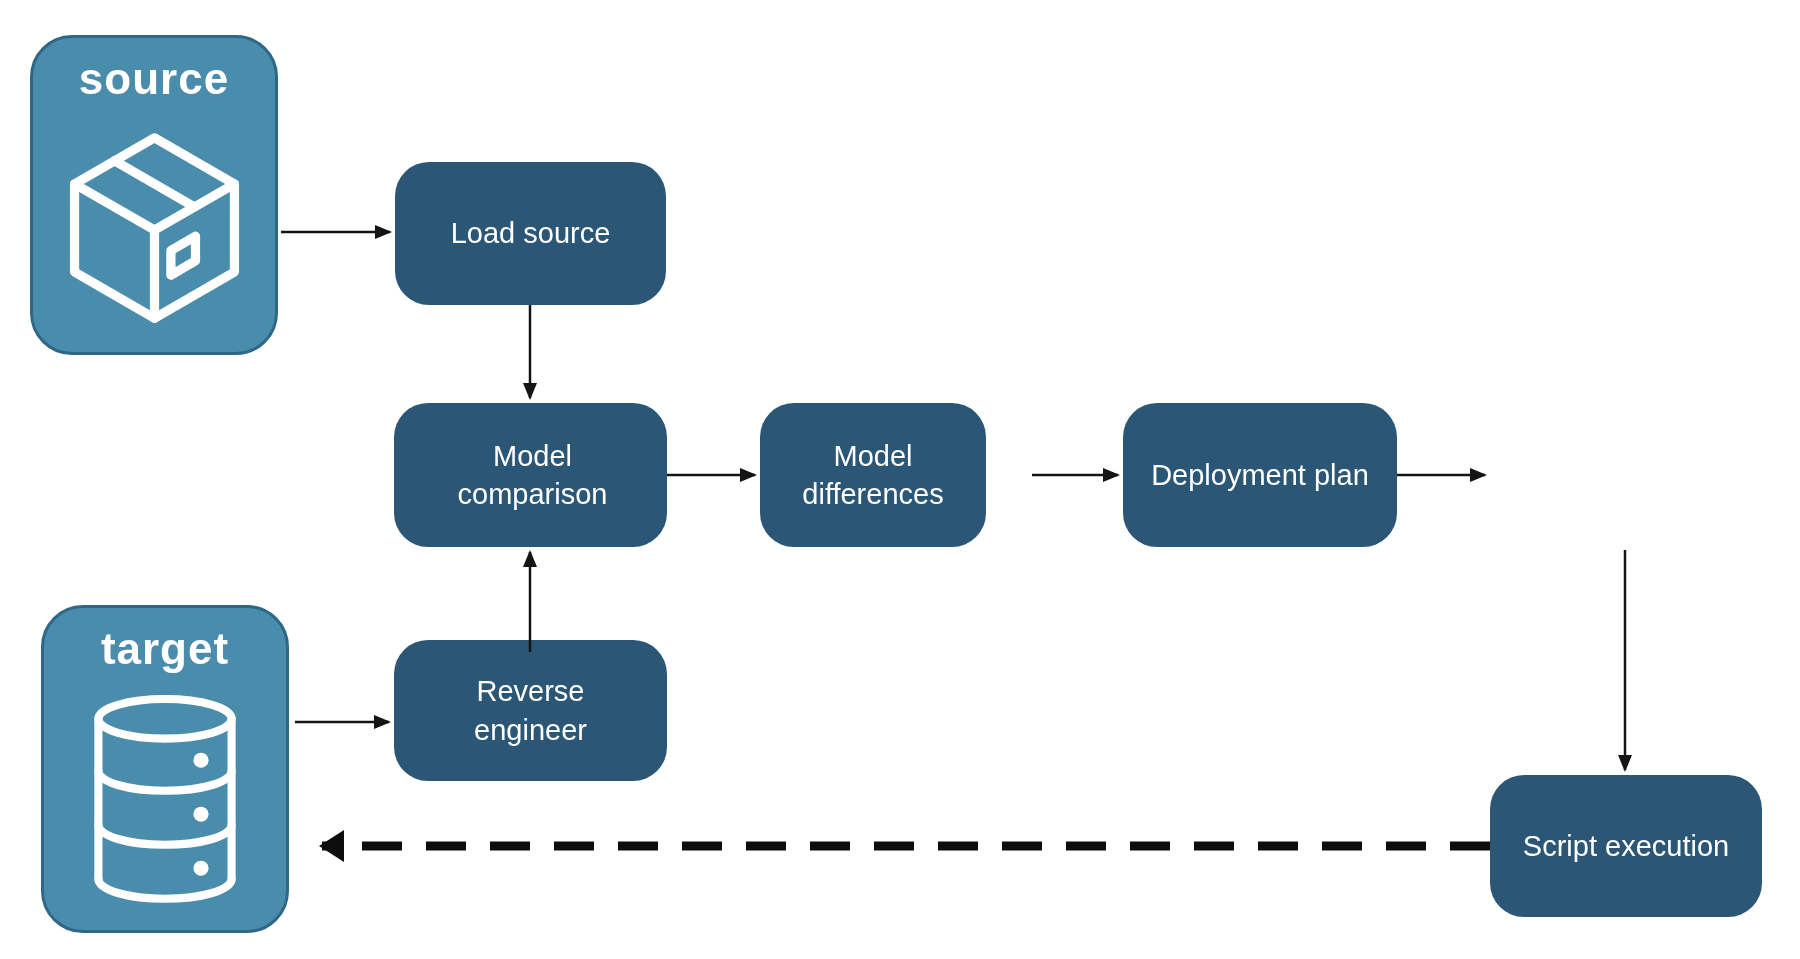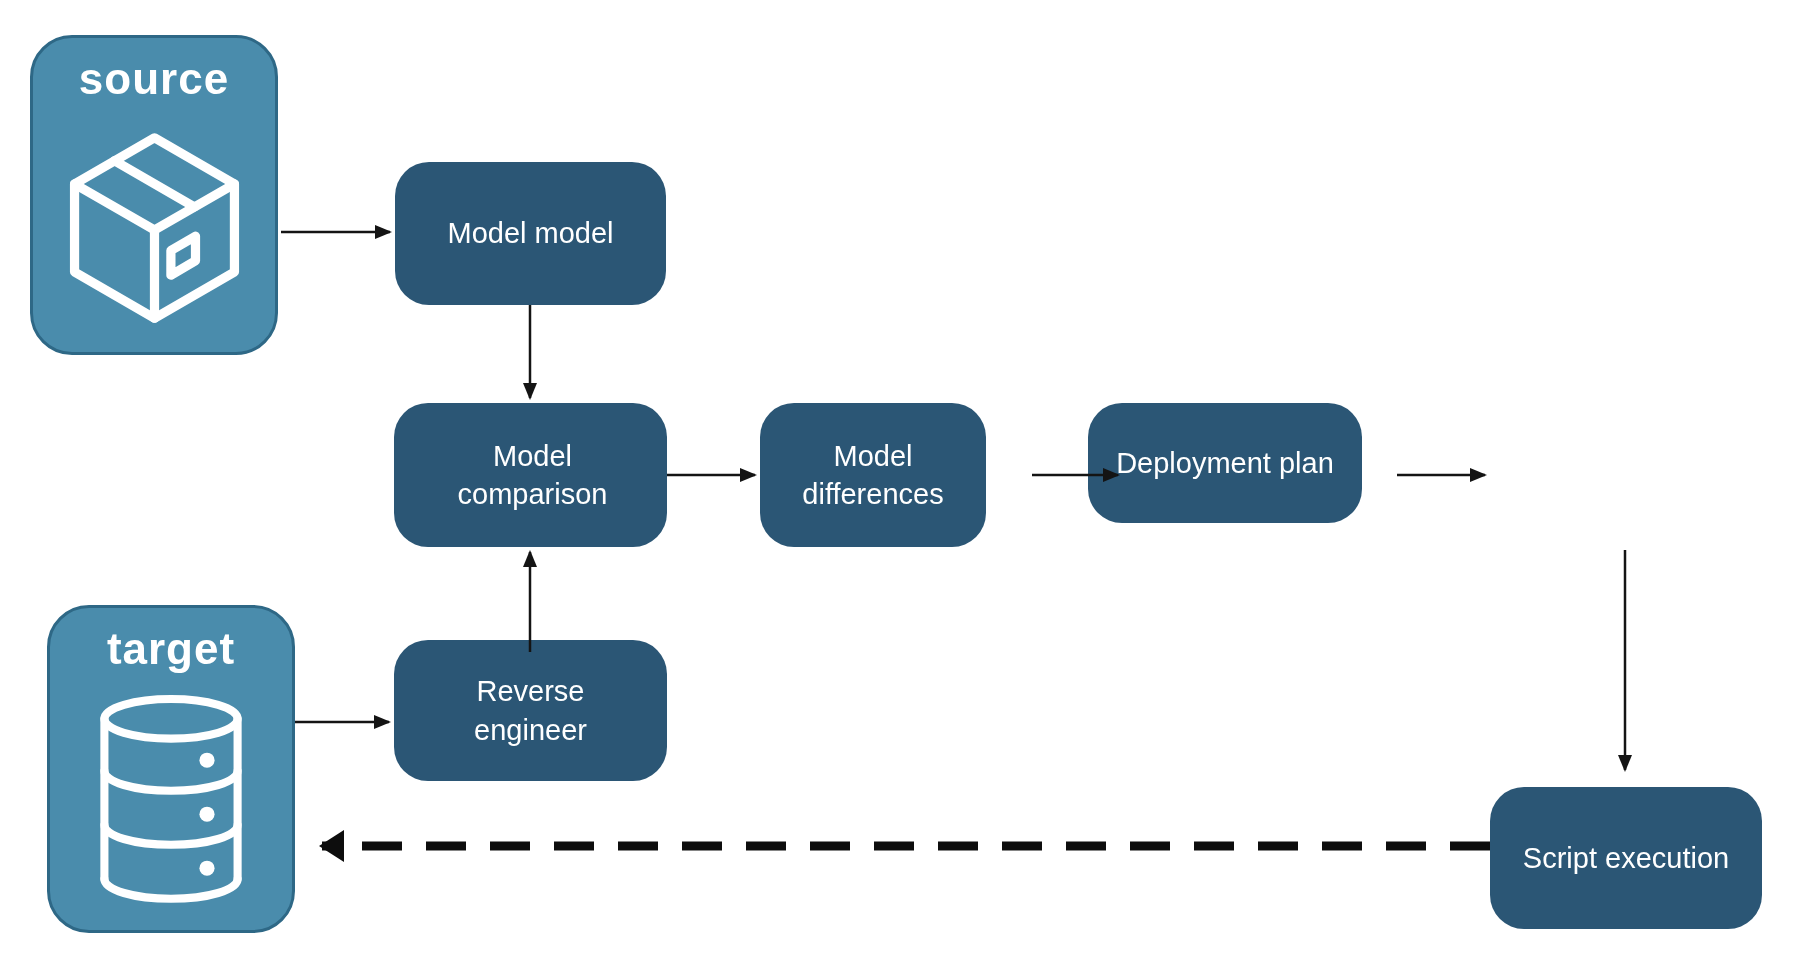--- a/index.html
+++ b/index.html
@@ -10,35 +10,35 @@
   
   .entity{
     position:absolute;background:#4A8CAC;border:3px solid #2E6886;border-radius:42px;
     box-sizing:border-box;display:flex;flex-direction:column;align-items:center;text-align:right;
   }
   .entity-label{
     color:#ffffff;font-weight:700;font-size:44px;letter-spacing:1px;margin-top:16px;
   }
   .entity-icon{flex:1;display:flex;align-items:center;justify-content:center;width:100%;}
   #source-entity{left:30px;top:35px;width:248px;height:320px;}
-  #target-entity{left:47px;top:605px;width:248px;height:328px;}
+  #target-entity{left:41px;top:605px;width:248px;height:328px;}
 
   
   .node{
     position:absolute;background:#2B5675;border-radius:34px;color:#ffffff;
     display:flex;align-items:center;justify-content:center;text-align:center;
     font-size:29px;line-height:1.32;padding:0 24px;box-sizing:border-box;
   }
   #node-load-model       {left:395px;top:162px;width:271px;height:143px;}
   #node-model-comparison {left:394px;top:403px;width:273px;height:144px;padding-left:28px;}
   #node-model-differences{left:760px;top:403px;width:226px;height:144px;}
-  #node-deployment-plan  {left:1088px;top:403px;width:274px;height:120px;}
+  #node-deployment-plan  {left:1123px;top:403px;width:274px;height:144px;}
   #node-script-generation{left:1490px;top:405px;width:271px;height:145px;}
   #node-reverse-engineer {left:394px;top:640px;width:273px;height:141px;}
-  #node-script-execution {left:1490px;top:775px;width:272px;height:142px;margin-top:12px;}
+  #node-script-execution {left:1490px;top:775px;width:272px;height:142px;}
 
   .edges{position:absolute;left:0;top:0;width:1800px;height:959px;pointer-events:none;}
   .edge{stroke:#141414;stroke-width:2.5;fill:none;}
   .edge-dashed{stroke:#0d0d0d;stroke-width:9;stroke-dasharray:40 24;fill:none;}
   .icon-stroke{stroke:#ffffff;fill:none;stroke-width:4.5;stroke-linejoin:round;stroke-linecap:round;}
 </style>
 </head>
 <body>
 
 <div class="canvas">
@@ -67,21 +67,21 @@
         <path class="icon-stroke" d="M13 45 A37 11 0 0 0 87 45"></path>
         <path class="icon-stroke" d="M13 75 A37 11 0 0 0 87 75"></path>
         <circle cx="70" cy="39" r="4.2" fill="#ffffff"></circle>
         <circle cx="70" cy="69" r="4.2" fill="#ffffff"></circle>
         <circle cx="70" cy="99" r="4.2" fill="#ffffff"></circle>
       </svg>
     </div>
   </div>
 
   <div class="node" id="node-load-model">
-    <span>Model model</span>
+    <span>Load source</span>
   </div>
   <div class="node" id="node-model-comparison">
     <span>Model comparison</span>
   </div>
   <div class="node" id="node-model-differences">
     <span>Model differences</span>
   </div>
   <div class="node" id="node-deployment-plan">
     <span>Deployment plan</span>
   </div>

